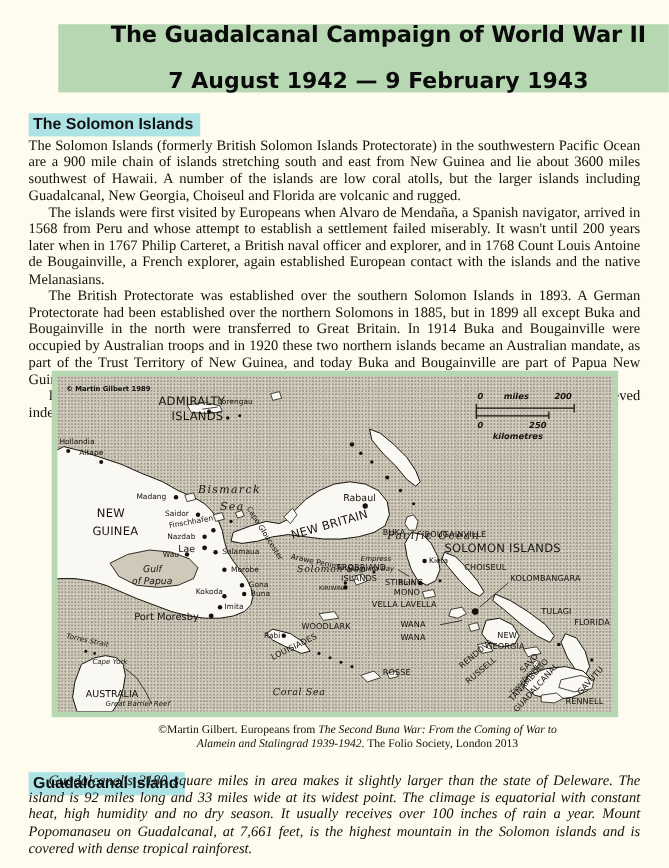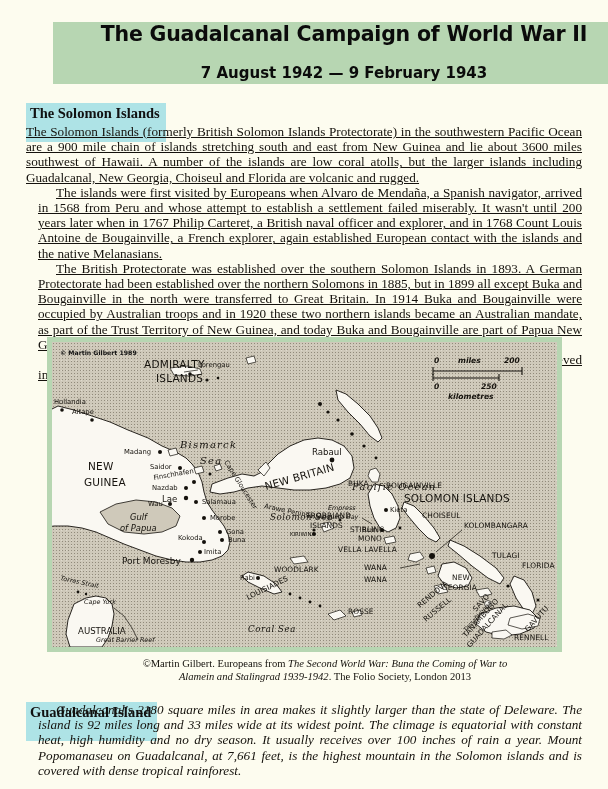--- a/index.html
+++ b/index.html
@@ -35,35 +35,35 @@
     font-weight: bold;
     font-size: 20.5px;
     letter-spacing: -0.2px;
     color: #0b0b0b;
     line-height: 1.05;
     white-space: nowrap;
   }
   .title-sub {
     font-family: "DejaVu Sans", sans-serif;
     font-weight: bold;
-    font-size: 15px;
+    font-size: 20px;
     color: #0b0b0b;
     margin-top: 19px;
     white-space: nowrap;
   }
 
   
   .section-head {
     position: absolute;
-    font-family: Liberation Serif, serif;
+    font-family: Liberation Sans, sans-serif;
     font-weight: bold;
     font-size: 14.5px;
     color: #111;
     background: #aee3e6;
-    padding: 1px 6px 20px 4px;
+    padding: 1px 6px 2px 4px;
     line-height: 1.25;
     white-space: nowrap;
   }
   #head-solomon { left: 26px; top: 103px; }
   #head-guadalcanal { left: 26px; top: 702px; }
 
   
   .prose {
     position: absolute;
     left: 26px;
@@ -72,23 +72,22 @@
     font-size: 13.2px;
     line-height: 15.2px;
     text-align: justify;
     color: #14110c;
   }
   .prose p {
     margin: 0;
   }
   .prose p.indent {
     text-indent: 18px;
-    margin-left: 12px;
-  }
-  #prose-solomon { top: 124px; text-decoration: underline; }
+  }
+  #prose-solomon { top: 124px; }
   #prose-guadalcanal { top: 702px; font-style: italic; }
 
   
   .map-figure {
     position: absolute;
     left: 47px;
     top: 337px;
     width: 515px;
     height: 315px;
     background: #b7d6b2;
@@ -378,21 +377,21 @@
       <text class="m-town-i" x="32" y="262">Cape York</text>
       <text class="m-town-i" x="44" y="300">Great Barrier Reef</text>
       <text class="m-town-i" x="414" y="290" transform="rotate(-48 414 290)" style="font-size:5.8px">Tassafaronga</text>
       <text class="m-town" x="238" y="194" style="font-size:5.4px">KIRIWINA</text>
 
     </svg>
   </div>
 </div>
 
 <div class="map-caption">
-  <span>©Martin Gilbert. Europeans from </span><i>The Second World War: Buna the Coming of</i>
+  <span>©Martin Gilbert. Europeans from </span><i>The Second Buna War: From the Coming of</i>
   <i>War to Alamein and Stalingrad 1939-1942</i><span>. The Folio Society, London 2013</span>
 </div>
 
 <div class="section-head" id="head-guadalcanal">Guadalcanal Island</div>
 
 <div class="prose" id="prose-guadalcanal">
   <p class="indent">Guadalcanal's 2180 square miles in area makes it slightly larger than the state of Deleware. The island is 92 miles long and 33 miles wide at its widest point. The climage is equatorial with constant heat, high humidity and no dry season. It usually receives over 100 inches of rain a year. Mount Popomanaseu on Guadalcanal, at 7,661 feet, is the highest mountain in the Solomon islands and is covered with dense tropical rainforest.</p>
 </div>
 
 </body></html>

